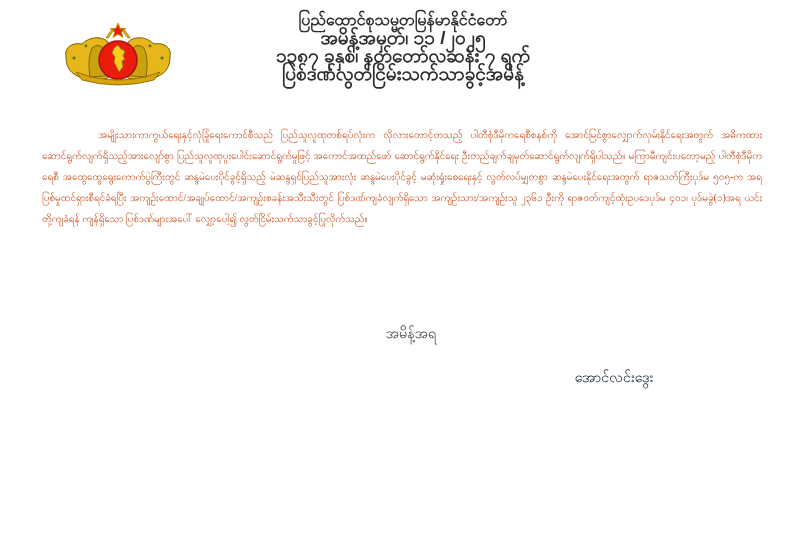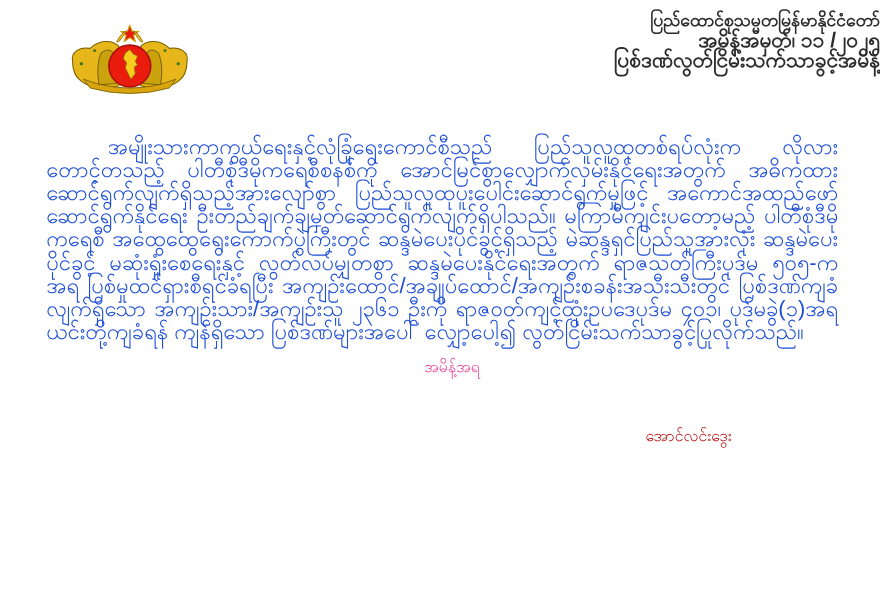--- a/index.html
+++ b/index.html
@@ -23,50 +23,50 @@
   .emblem svg{width:100%;height:100%;display:block;}
   .header{
     position:absolute;
     left:0;top:10px;width:800px;
     text-align:center;
     font-weight:bold;
     color:#2c2c2c;
     padding-left:6px;
     box-sizing:border-box;
   }
-  .h-line{white-space:nowrap;text-align:right;}
+  .h-line{white-space:nowrap;}
   .h-line.big{font-size:16px;line-height:19px;}
   .h-line.mid{font-size:19px;line-height:18px;}
   .body-para{
     position:absolute;
     left:42px;top:124px;
     width:720px;
-    font-size:20px;
+    font-size:10px;
     line-height:21px;
     text-align:justify;
     text-indent:56px;
-    color:#1d4ed8;
+    color:#c2410c;
+    font-family:Liberation Serif, serif;
   }
   .by-order{
     position:absolute;
     left:0;top:324px;width:800px;
     text-align:center;
     text-indent:22px;
     font-size:14.5px;
-    color:#ec4899;
+    color:#404040;
   }
   .signature{
     position:absolute;
-    right:52px;top:366px;
+    right:64px;top:366px;
     width:244px;
     text-align:center;
     font-size:14.5px;
     line-height:23px;
-    color:#b91c1c;
-    margin-top:20px;
+    color:#0f172a;
   }
 </style>
 </head>
 <body>
 
 <div class="page">
 
   <div class="emblem">
     <svg viewBox="0 0 112 64" xmlns="http://www.w3.org/2000/svg" aria-hidden="true">
 
@@ -92,20 +92,21 @@
       <polygon points="56,1 58.2,6.4 64,6.6 59.4,10.1 61,15.6 56,12.3 51,15.6 52.6,10.1 48,6.6 53.8,6.4" fill="#ea1c0d" stroke="#c8a400" stroke-width="1"></polygon>
 
       <path d="M44,16 Q48,8 53,6 Q49,13 46,16 Z" fill="#e7b61a" stroke="#7a6200" stroke-width="0.6"></path>
       <path d="M68,16 Q64,8 59,6 Q63,13 66,16 Z" fill="#e7b61a" stroke="#7a6200" stroke-width="0.6"></path>
     </svg>
   </div>
 
   <div class="header">
     <div class="h-line big">ပြည်ထောင်စုသမ္မတမြန်မာနိုင်ငံတော်</div>
     <div class="h-line mid">အမိန့်အမှတ်၊ ၁၁ /၂၀၂၅</div>
+    <div class="h-line mid">၁၃၈၇ ခုနှစ်၊ နတ်တော်လဆန်း ၇ ရက်</div>
     <div class="h-line mid">ပြစ်ဒဏ်လွတ်ငြိမ်းသက်သာခွင့်အမိန့်</div>
   </div>
 
   <div class="body-para">အမျိုးသားကာကွယ်ရေးနှင့်လုံခြုံရေးကောင်စီသည် ပြည်သူလူထုတစ်ရပ်လုံးက လိုလားတောင့်တသည့် ပါတီစုံဒီမိုကရေစီစနစ်ကို အောင်မြင်စွာလျှောက်လှမ်းနိုင်ရေးအတွက် အဓိကထားဆောင်ရွက်လျက်ရှိသည့်အားလျော်စွာ ပြည်သူလူထုပူးပေါင်းဆောင်ရွက်မှုဖြင့် အကောင်အထည်ဖော် ဆောင်ရွက်နိုင်ရေး ဦးတည်ချက်ချမှတ်ဆောင်ရွက်လျက်ရှိပါသည်။ မကြာမီကျင်းပတော့မည့် ပါတီစုံဒီမိုကရေစီ အထွေထွေရွေးကောက်ပွဲကြီးတွင် ဆန္ဒမဲပေးပိုင်ခွင့်ရှိသည့် မဲဆန္ဒရှင်ပြည်သူအားလုံး ဆန္ဒမဲပေးပိုင်ခွင့် မဆုံးရှုံးစေရေးနှင့် လွတ်လပ်မျှတစွာ ဆန္ဒမဲပေးနိုင်ရေးအတွက် ရာဇသတ်ကြီးပုဒ်မ ၅၀၅-က အရ ပြစ်မှုထင်ရှားစီရင်ခံရပြီး အကျဉ်းထောင်/အချုပ်ထောင်/အကျဉ်းစခန်းအသီးသီးတွင် ပြစ်ဒဏ်ကျခံလျက်ရှိသော အကျဉ်းသား/အကျဉ်းသူ ၂၃၆၁ ဦးကို ရာဇဝတ်ကျင့်ထုံးဥပဒေပုဒ်မ ၄၀၁၊ ပုဒ်မခွဲ(၁)အရ ယင်းတို့ကျခံရန် ကျန်ရှိသော ပြစ်ဒဏ်များအပေါ် လျှော့ပေါ့၍ လွတ်ငြိမ်းသက်သာခွင့်ပြုလိုက်သည်။</div>
 
   <div class="by-order">အမိန့်အရ</div>
 
   <div class="signature">
     <div>အောင်လင်းဒွေး</div>
   </div>

